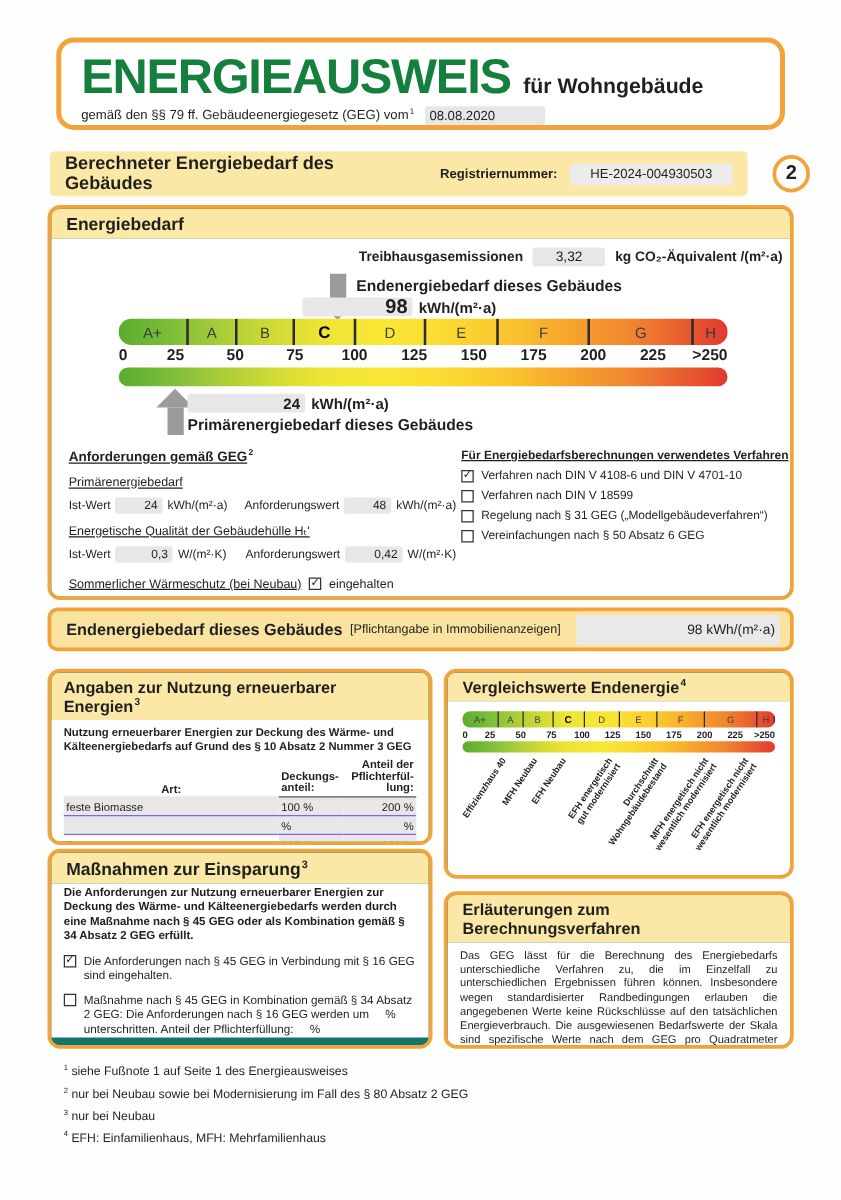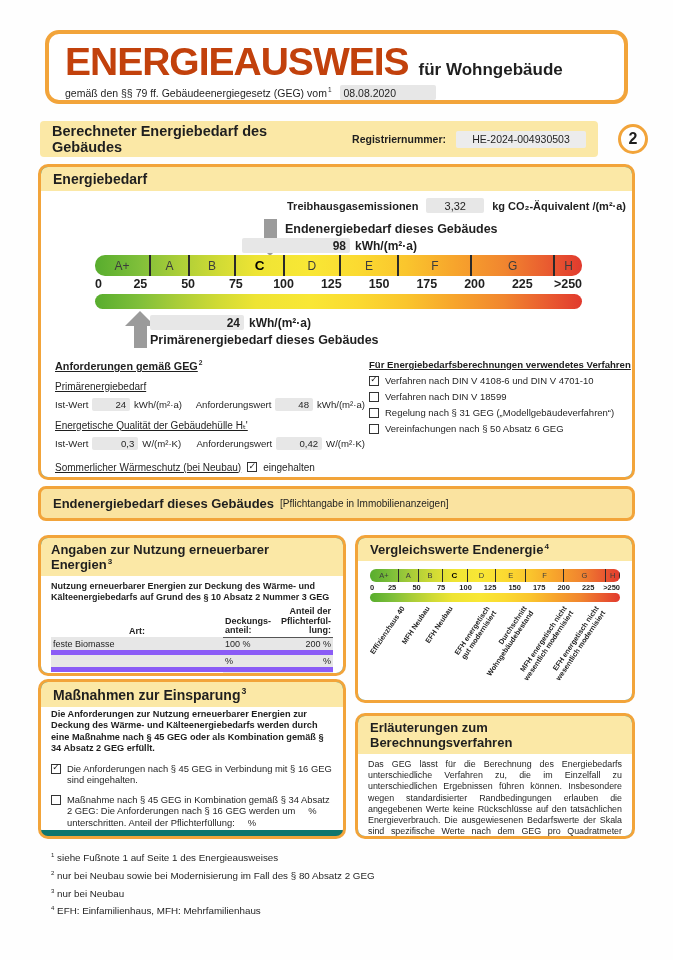--- a/index.html
+++ b/index.html
@@ -8,21 +8,21 @@
   }
   *{box-sizing:border-box;margin:0;padding:0}
   body{background:#fff;font-family:"Liberation Sans","DejaVu Sans",sans-serif;color:var(--ink)}
   .page{position:relative;width:673px;height:960px;background:#fefefe;overflow:hidden}
   sup{font-size:.62em;vertical-align:super;margin-left:1px}
   .valbox{background:var(--gray);border-radius:2px;display:inline-flex;align-items:center;justify-content:flex-end;padding:1px 4px}
 
   
   .header-box{position:absolute;left:45px;top:30px;width:583px;height:74px;border:4px solid var(--accent);border-radius:14px;background:#fff;padding:6px 16px 4px}
   .title-row{display:flex;align-items:baseline;gap:10px}
-  .main-title{font-size:39px;font-weight:bold;letter-spacing:-1px;color:#c2410c}
+  .main-title{font-size:39px;font-weight:bold;letter-spacing:-1px;color:#15803d}
   .sub-title{font-size:17px;font-weight:bold}
   .law-row{display:flex;align-items:center;gap:8px;font-size:10.5px;margin-top:1px}
   .date-box{min-width:96px;height:15px;justify-content:flex-start;font-size:10.5px}
 
   
   .subheader{position:absolute;left:40px;top:121px;width:558px;height:36px;background:var(--panel);border-radius:4px;display:flex;align-items:center;padding:0 12px;gap:10px}
   .subheader .t{font-size:14.5px;font-weight:bold}
   .subheader .spacer{flex:1}
   .reg-label{font-size:10.5px;font-weight:bold}
   .reg-box{min-width:130px;height:17px;font-size:10.5px;justify-content:center;background:#ececec}
@@ -45,21 +45,21 @@
 
   .arrow{display:flex;flex-direction:column;align-items:center}
   .arrow .shaft{width:13px;height:22px;background:var(--arrow)}
   .arrow .head-down{width:0;height:0;border-left:15px solid transparent;border-right:15px solid transparent;border-top:15px solid var(--arrow)}
   .arrow .head-up{width:0;height:0;border-left:15px solid transparent;border-right:15px solid transparent;border-bottom:15px solid var(--arrow)}
   .arrow-down{left:214px;top:28px}
   .arrow-up{left:84px;top:120px}
 
   .ee-label{left:244px;top:31px;font-size:12.5px;font-weight:bold}
   .ee-row{left:201px;top:47px;display:flex;align-items:center;gap:5px}
-  .ee-row .valbox{width:108px;height:15px;font-size:12px;font-weight:bold}
+  .ee-row .valbox{width:88px;height:15px;font-size:16px;font-weight:bold}
   .ee-row .unit{font-size:12px;font-weight:bold}
 
   .scale{left:54px;top:64px;width:487px}
   .class-bar{display:flex;height:21px;border-radius:10px;overflow:hidden;
     background:linear-gradient(90deg,#58ad2e 0%,#7fbf3a 9%,#aacd38 17%,#cfda35 25%,#eee434 33%,#f9e735 44%,#fbda31 54%,#fac52d 64%,#f7a42c 74%,#f1862f 84%,#e95b30 93%,#e13a2e 100%)}
   .cls{display:flex;align-items:center;justify-content:center;border-right:2px solid #2a2a2a}
   .cls:last-child{border-right:none}
   .cls-label{font-size:12px;color:#3c3c3c}
   .cls-label.current{font-weight:bold;color:#000;font-size:13.5px}
   .w0{width:11.5%}.w1{width:8%}.w2{width:9.5%}.w3{width:10%}.w4{width:11.5%}.w5{width:12%}.w6{width:15%}.w7{width:17%}.w8{width:5.5%}
@@ -105,21 +105,21 @@
   .boxA{left:38px;top:535px;width:308px;height:141px}
   .boxA .box-header{font-size:13px;padding:4px 10px}
   .boxA .box-body{padding:5px 10px 0}
   .intro{font-size:9px;line-height:11px;font-weight:bold}
   table.ern{width:100%;border-collapse:collapse;margin-top:3px;font-size:9px}
   table.ern td{vertical-align:bottom;padding:1px 2px}
   .ern .chead{font-weight:bold;white-space:pre-line;text-align:center;line-height:9.5px}
   .ern .num{width:52px;text-align:left}
   .ern .num2{width:58px;text-align:right}
   .ern .cell-gray{background:var(--gray)}
-  .ern tr.vrow td{border-bottom:5px solid #8b5cf6;height:15px}
+  .ern tr.vrow td{border-bottom:1px solid #8b5cf6;height:15px}
   .ern tr.vrow td:first-child{border-top:none}
   .ern tr.first td{border-top:1px solid #555}
   .ern tr.summe td{border-bottom:1px solid #555;height:15px}
   .ern .art-lbl{font-weight:bold}
 
   .boxB{left:38px;top:679px;width:308px;height:160px}
   .boxB .box-header{font-size:14px}
   .boxB .box-body{padding:2px 10px}
   .boxB .intro{font-size:9.2px;line-height:11.5px}
   .boxB .item{display:flex;gap:6px;margin-top:8px;font-size:9.4px;line-height:11.5px;align-items:flex-start}
@@ -303,20 +303,21 @@
           </div>
       </div>
 
     </div>
   </div>
 
   <div class="box strip">
     <span class="t">Endenergiebedarf dieses Gebäudes</span>
     <span class="note">[Pflichtangabe in Immobilienanzeigen]</span>
     <span class="spacer"></span>
+    <span class="valbox">98 kWh/(m²·a)</span>
   </div>
 
   <div class="box boxA">
     <div class="box-header"><span>Angaben zur Nutzung erneuerbarer Energien</span><sup>3</sup></div>
     <div class="box-body">
       <div class="intro">Nutzung erneuerbarer Energien zur Deckung des Wärme- und Kälteenergiebedarfs auf Grund des § 10 Absatz 2 Nummer 3 GEG</div>
       <table class="ern">
         <tbody>
             <tr>
           <td class="chead art-lbl">Art:</td>

